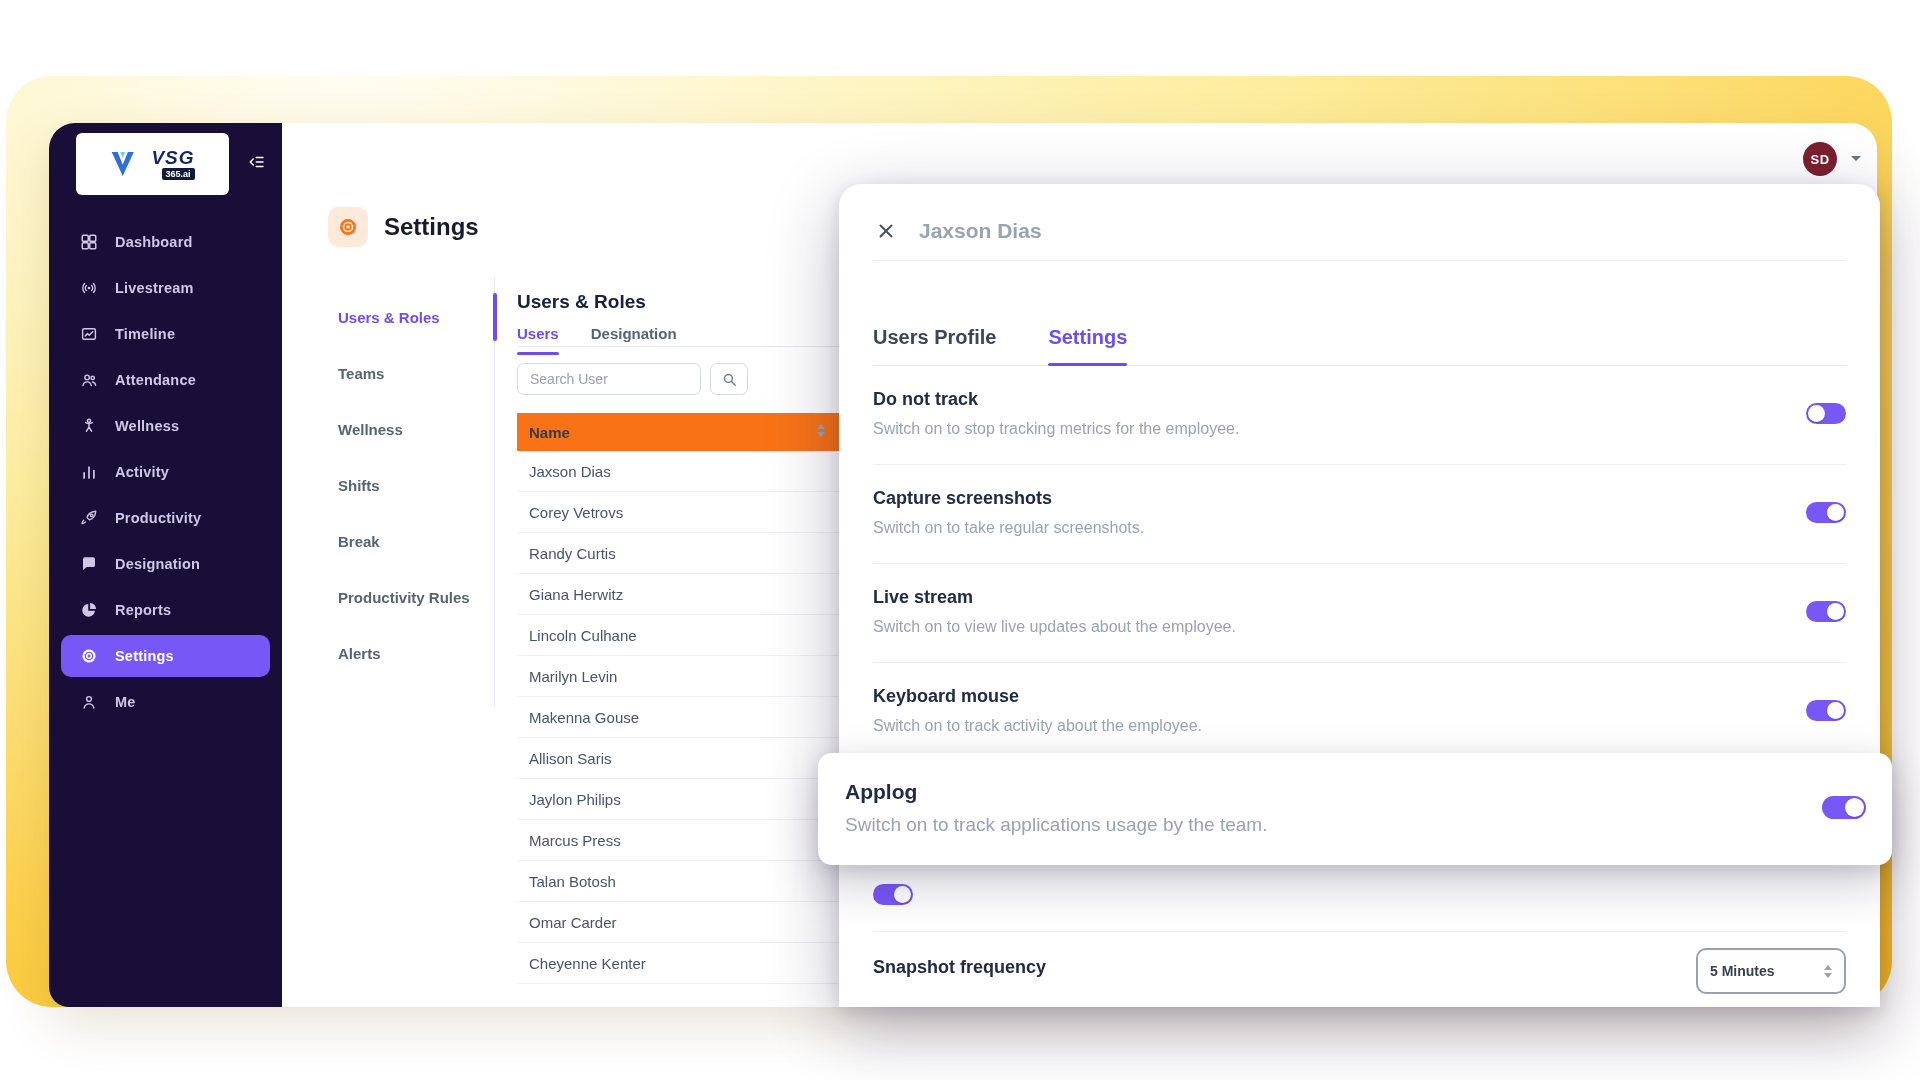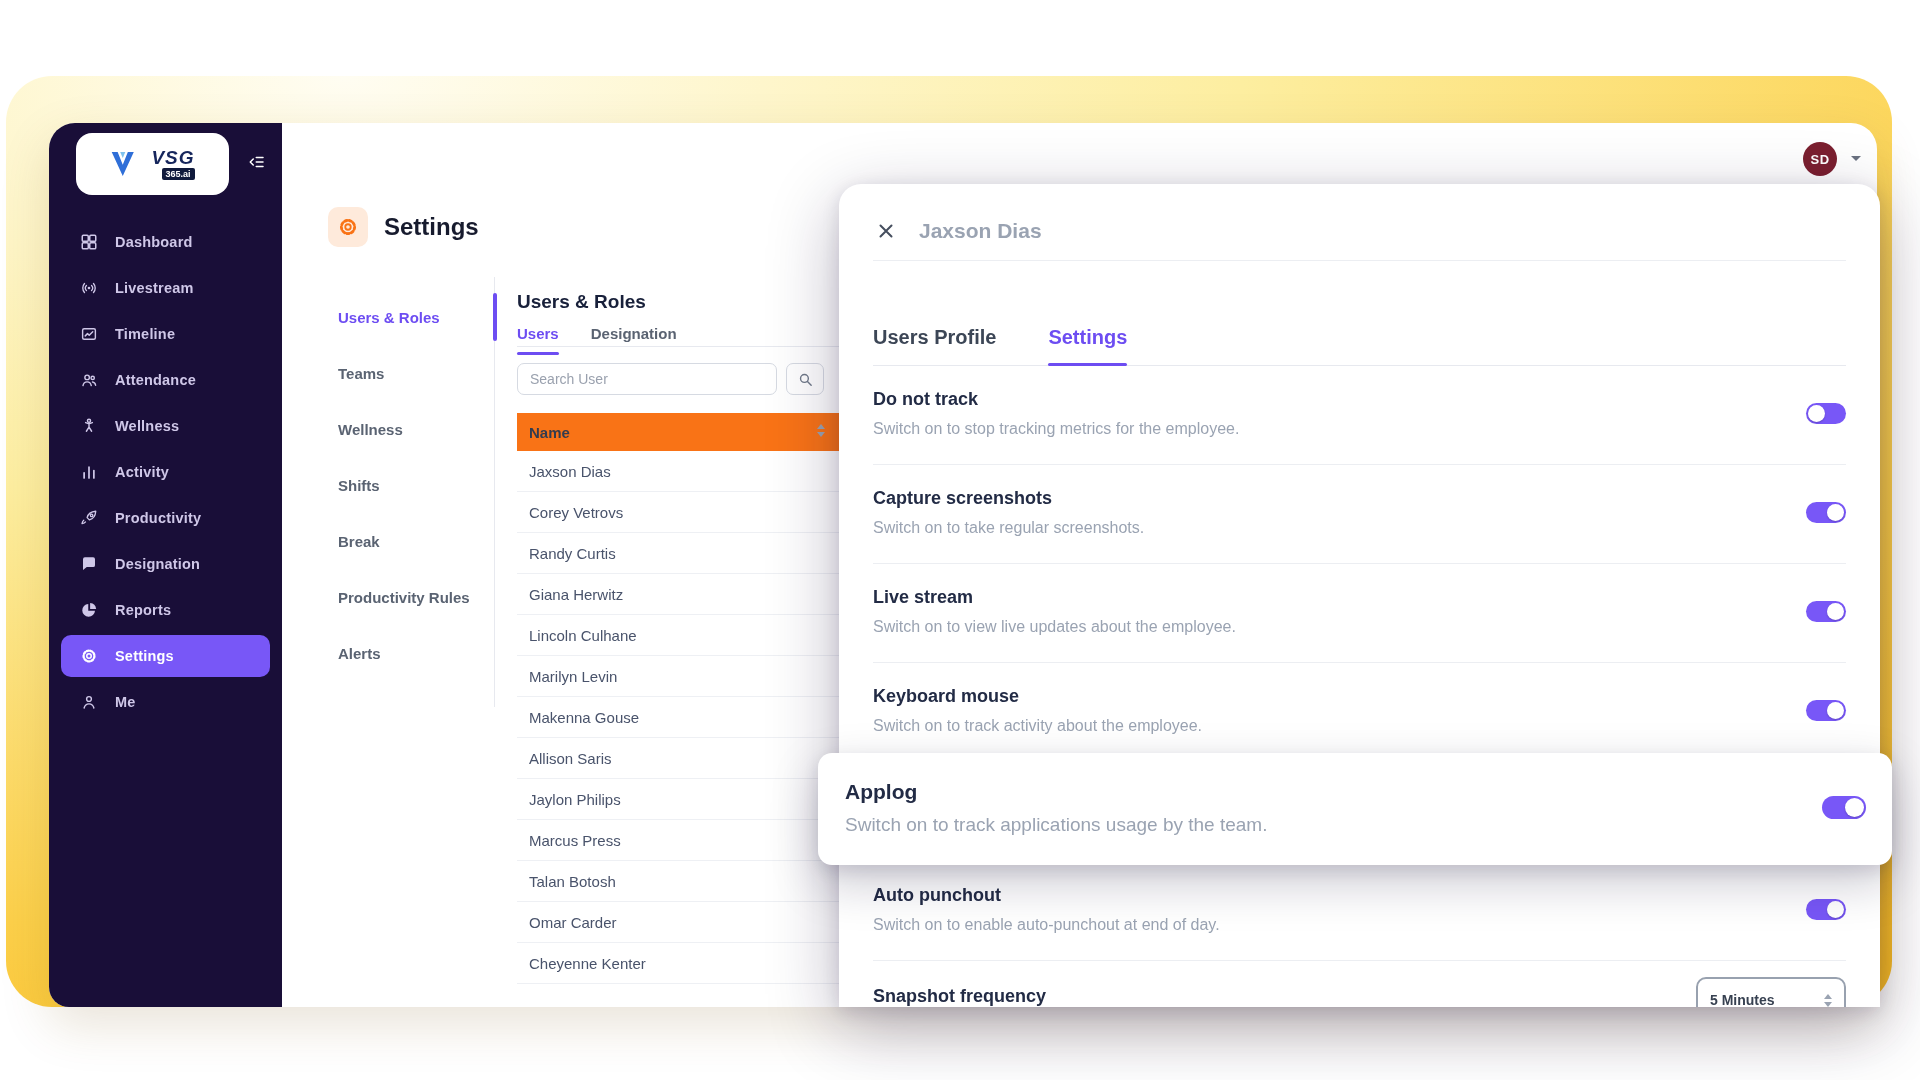--- a/index.html
+++ b/index.html
@@ -10,21 +10,21 @@
   
   .bg-card { position:absolute; left:6px; top:76px; width:1886px; height:931px; border-radius:46px;
     background: radial-gradient(125% 125% at 18% 0%, #fffdf2 0%, #fdeea0 38%, #fcd04a 74%, #fbbf24 100%); }
 
   
   .window { position:absolute; left:49px; top:123px; width:1828px; height:884px; background:#ffffff;
     border-radius:26px 26px 20px 20px; overflow:hidden; box-shadow:0 18px 50px rgba(120,80,10,.16); }
 
   
   .sidebar { position:absolute; left:0; top:0; bottom:0; width:233px; background:#190e38; }
-  .logo-box { position:absolute; left:27px; top:10px; width:153px; height:62px; background:#fff; border-radius:16px;
+  .logo-box { position:absolute; left:27px; top:10px; width:153px; height:62px; background:#fff; border-radius:6px;
     display:flex; align-items:center; justify-content:center; gap:7px; }
   .logo-texts { display:flex; flex-direction:column; align-items:flex-end; }
   .logo-brand { font-size:19px; font-weight:800; font-style:italic; color:#16265c; letter-spacing:1px; line-height:19px; }
   .logo-suffix { font-size:9px; font-weight:700; color:#ffffff; background:#101a3c; padding:1px 4px; border-radius:2px; margin-top:1px; }
   .collapse-btn { position:absolute; right:12px; top:26px; width:26px; height:26px; display:flex; align-items:center; justify-content:center; cursor:pointer; background:none; border:none; }
   .menu { position:absolute; top:96px; left:0; right:0; }
   .menu-item { height:46px; display:flex; align-items:center; padding:0 14px 0 30px; font-size:14.5px; font-weight:700;
     color:#cfc7e8; letter-spacing:.2px; cursor:pointer; }
   .menu-item .icon { width:20px; height:20px; display:flex; align-items:center; justify-content:center; color:#cfc7e8; }
   .menu-item .label { margin-left:16px; }
@@ -54,21 +54,21 @@
 
   
   .content { padding-left:22px; width:470px; }
   .content-heading { font-size:19px; font-weight:800; color:#18203a; margin-top:14px; }
   .tabs { display:flex; gap:32px; margin-top:12px; border-bottom:1px solid #e7e9ef; padding-bottom:4px; }
   .tab { font-size:15px; font-weight:600; color:#5a6372; cursor:pointer; position:relative; }
   .tab.active { color:#6d4df2; font-weight:800; }
   .tab.active::after { content:""; position:absolute; left:0; right:0; bottom:-13px; height:3px; background:#6d4df2; border-radius:3px; }
 
   .search-row { display:flex; margin-top:16px; gap:9px; }
-  .search-input { width:260px; height:32px; border:1px solid #d6dae2; border-radius:7px; padding:0 12px; font-size:14px; color:#374151; font-family:"Liberation Sans",sans-serif; outline:none; }
+  .search-input { width:184px; height:32px; border:1px solid #d6dae2; border-radius:7px; padding:0 12px; font-size:14px; color:#374151; font-family:"Liberation Sans",sans-serif; outline:none; }
   .search-input::placeholder { color:#9aa1ae; }
   .search-btn { width:38px; height:32px; border:1px solid #d6dae2; border-radius:7px; background:#fff; display:flex; align-items:center; justify-content:center; cursor:pointer; }
 
   .table { margin-top:18px; }
   .thead { position:relative; height:38px; background:#f97316; display:flex; align-items:center; padding:0 12px; }
   .th-name { font-size:15px; font-weight:700; color:#333c4e; }
   .sort-icon { position:absolute; left:300px; top:11px; display:flex; flex-direction:column; gap:3px; cursor:pointer; }
   .tri-up { width:0; height:0; border-left:4.5px solid transparent; border-right:4.5px solid transparent; border-bottom:5px solid #9aa3b2; }
   .tri-down { width:0; height:0; border-left:4.5px solid transparent; border-right:4.5px solid transparent; border-top:5px solid #9aa3b2; }
   .trow { height:41px; display:flex; align-items:center; padding:0 12px; border-bottom:1px solid #eef0f4;
@@ -360,24 +360,20 @@
       <div>
         <div class="stitle">Keyboard mouse</div>
         <div class="ssub">Switch on to track activity about the employee.</div>
       </div>
       <span class="toggle on"></span>
     </div>
 
     <div class="srow-spacer"></div>
 
     <div class="srow">
-      <div>
-        <div class="stitle">Auto punchout</div>
-        <div class="ssub">Switch on to enable auto-punchout at end of day.</div>
-      </div>
       <span class="toggle on"></span>
     </div>
 
     <div class="srow snap-row no-border">
       <div>
         <div class="stitle">Snapshot frequency</div>
       </div>
       <div class="dropdown">
         <span>5 Minutes</span>
         <span class="dd-carets">

